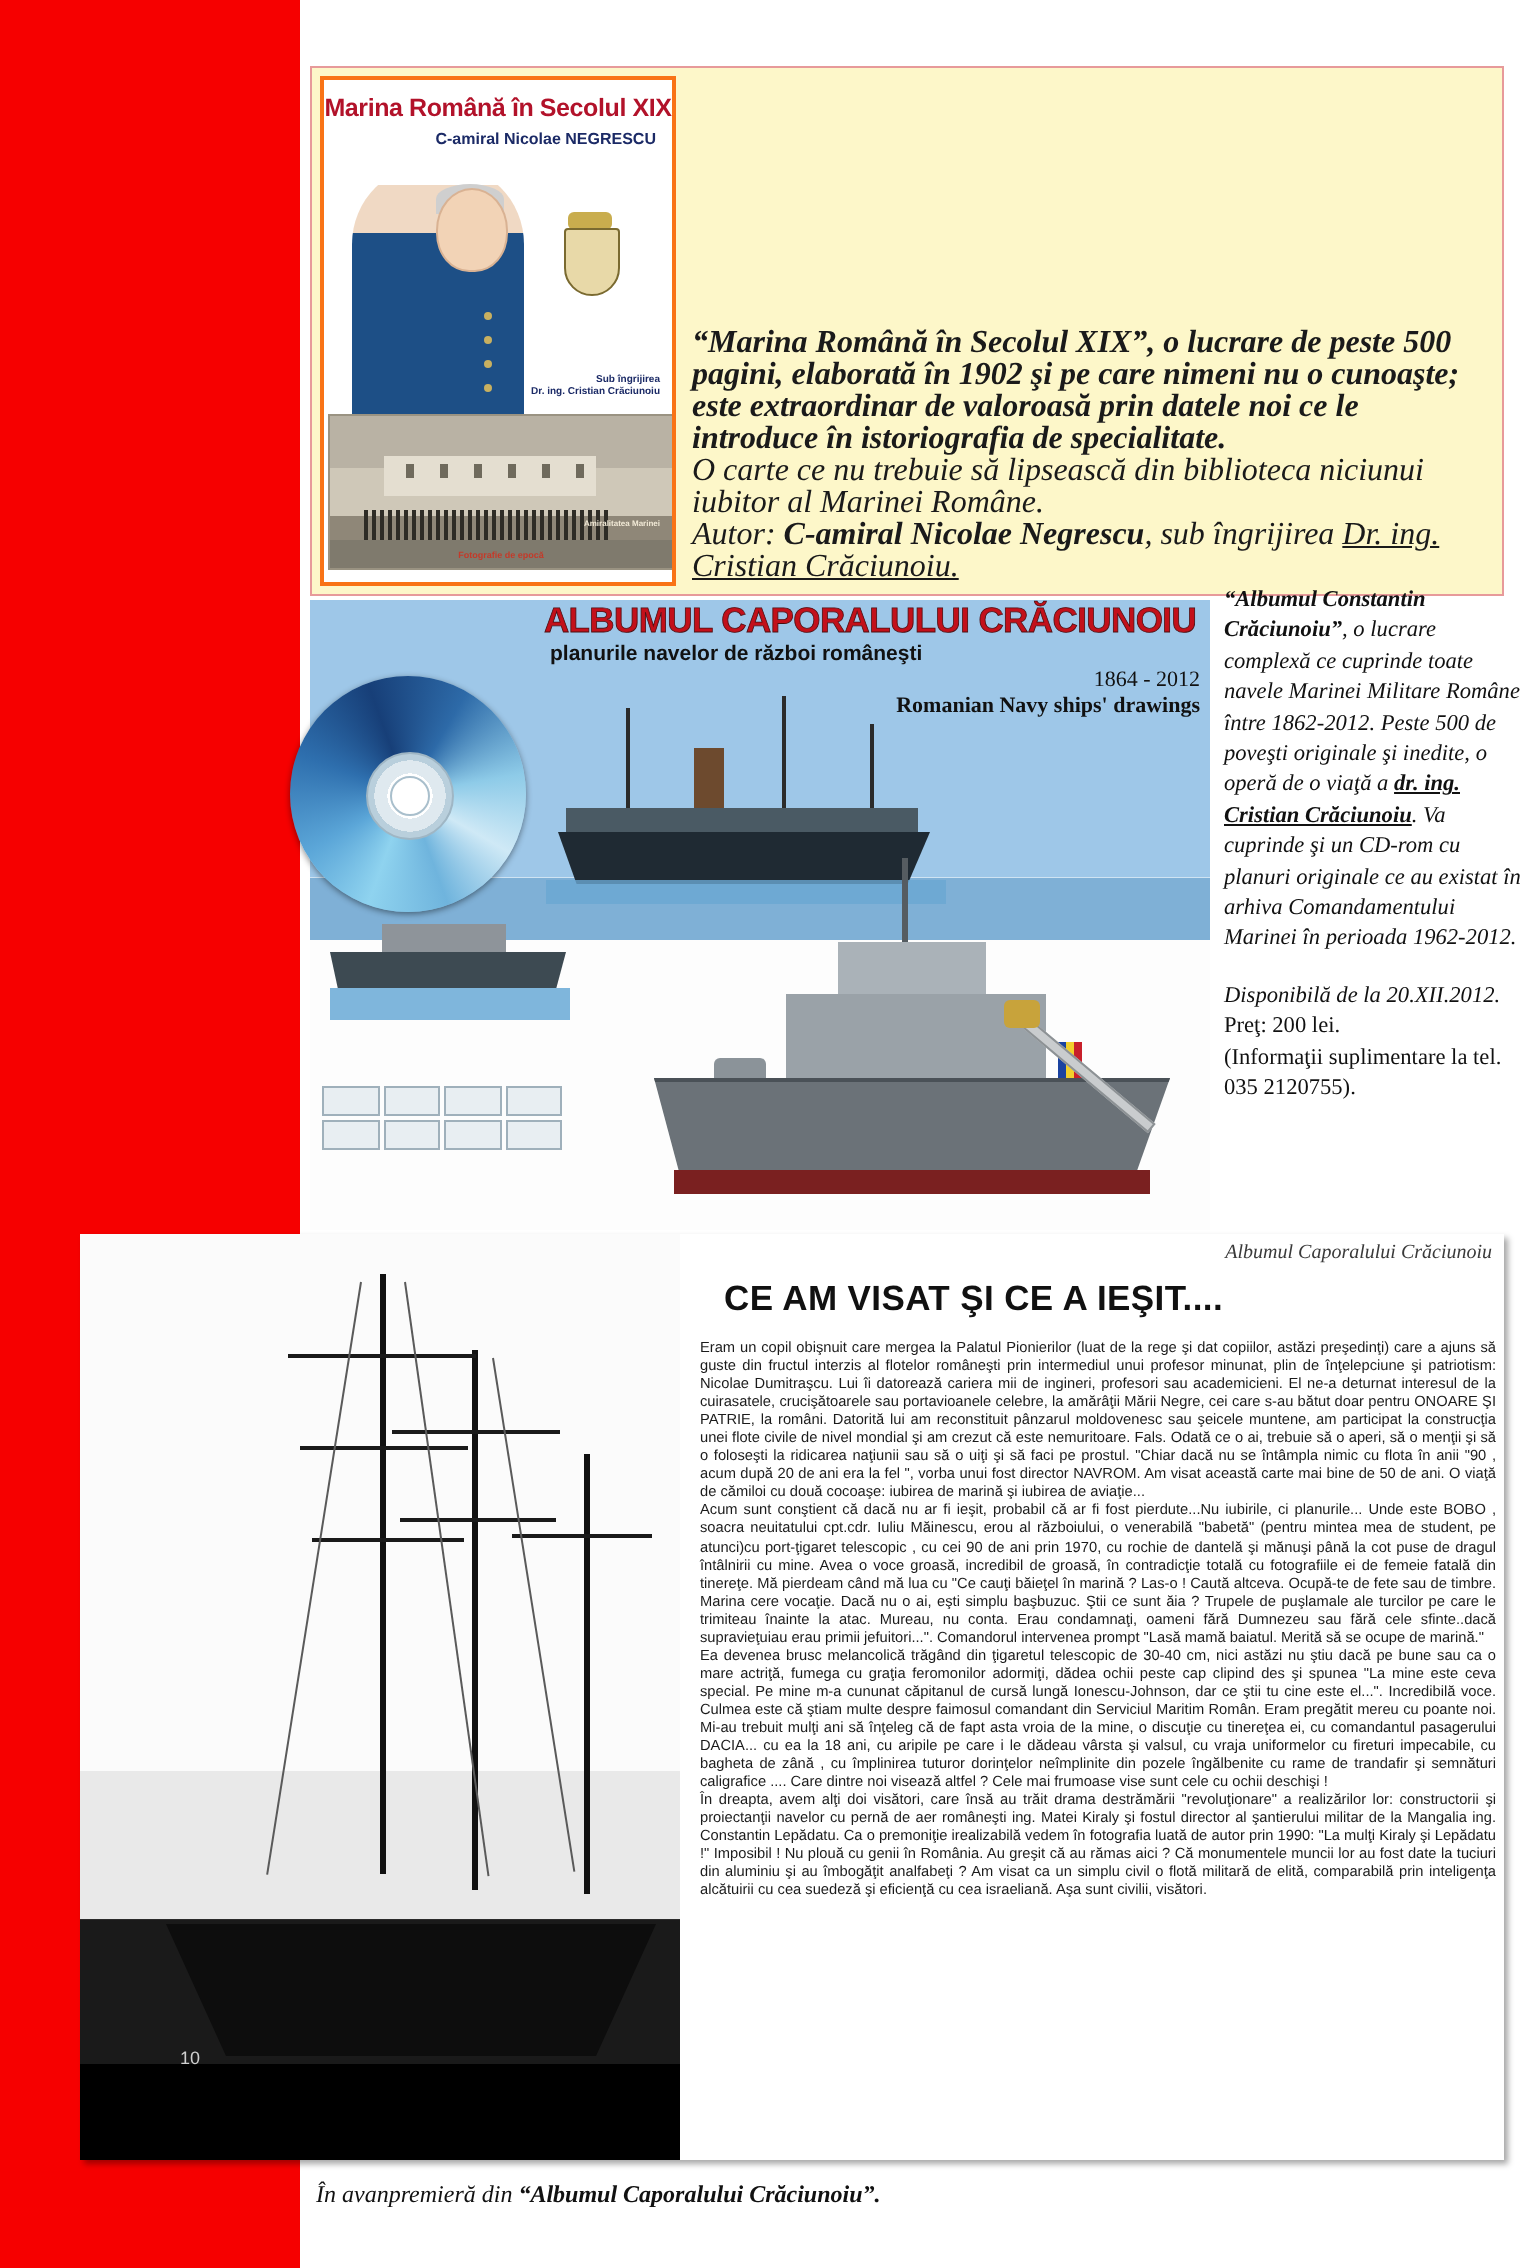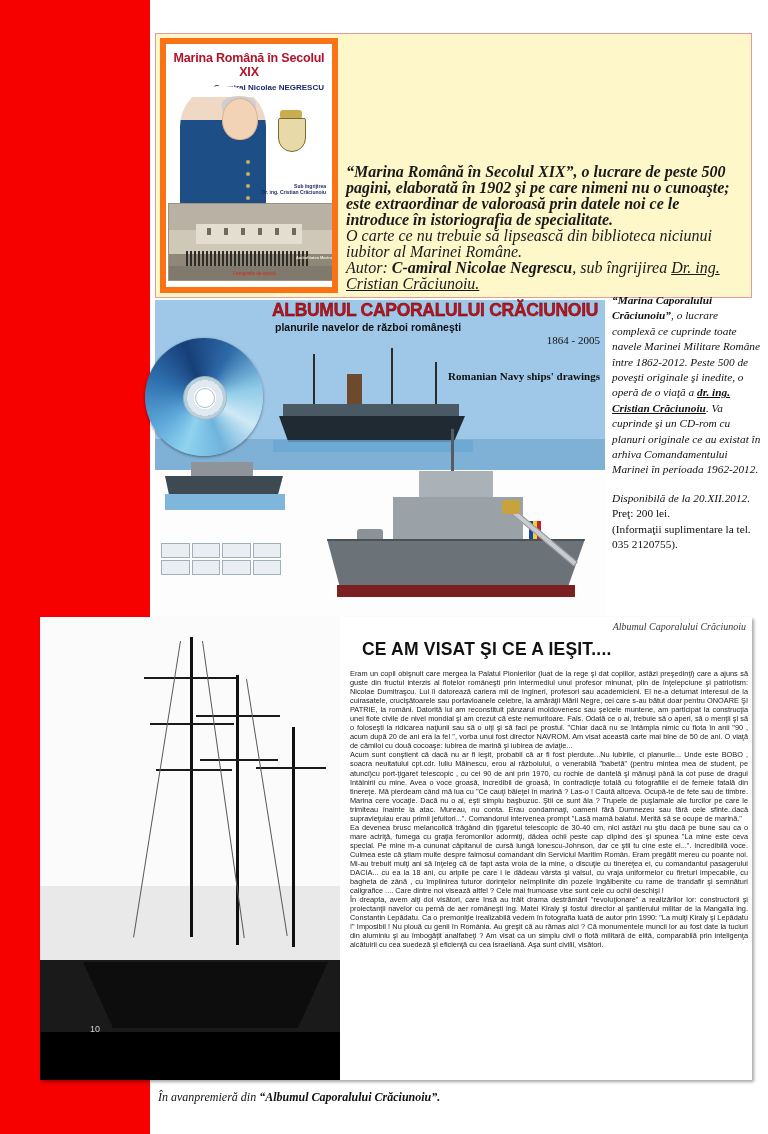--- a/index.html
+++ b/index.html
@@ -7,21 +7,21 @@
        font-family:"Liberation Sans",sans-serif;color:#000;}
 
   
   .red-block-top{position:absolute;left:0;top:0;width:150px;height:617px;background:#f60000;}
   .red-block-bottom{position:absolute;left:0;top:617px;width:150px;height:517px;background:#f60000;}
 
   
   .sec1{position:absolute;left:155px;top:33px;width:597px;height:265px;
         background:#fdf7c9;border:1px solid #e79a9a;box-sizing:border-box;}
   .sec1-cover{position:absolute;left:4px;top:4px;width:178px;height:255px;
-              background:#ffffff;border:6px solid #f97316;box-sizing:border-box;overflow:hidden;}
+              background:#ffffff;border:2px solid #f97316;box-sizing:border-box;overflow:hidden;}
   .cov-title{font-family:"Liberation Sans",sans-serif;font-weight:bold;font-size:12.5px;
              color:#b2122a;text-align:center;margin-top:7px;letter-spacing:-0.2px;}
   .cov-sub{font-family:"Liberation Sans",sans-serif;font-weight:bold;font-size:8px;
            color:#1b2a66;text-align:right;margin:4px 8px 0 0;}
   .cov-art{position:absolute;left:0;top:38px;width:100%;height:140px;}
   .cov-portrait{position:absolute;left:14px;top:4px;width:86px;height:132px;
       background:linear-gradient(180deg,#ffffff 0 8%,#f0d9c4 8% 26%,#1d4f86 26% 100%);
       border-radius:40px 40px 0 0;}
   .cov-face{position:absolute;left:42px;top:12px;width:34px;height:40px;background:#f2d3b6;
             border-radius:50% 50% 46% 46%;border:1px solid #d9b293;}
@@ -57,21 +57,21 @@
   .sec2-seaband{position:absolute;left:0;top:44%;width:100%;height:10%;background:#7fb0d6;}
   .sec2-white{position:absolute;left:0;top:54%;width:100%;height:46%;background:#fdfdfd;}
   .alb-title{position:absolute;left:115px;top:0px;width:330px;text-align:center;
       font-family:"Liberation Sans",sans-serif;font-weight:bold;font-size:17.5px;color:#c3101a;
       -webkit-text-stroke:0.4px #4a0d10;letter-spacing:-0.3px;}
   .alb-sub1{position:absolute;left:120px;top:21px;width:325px;
       font-weight:bold;font-size:10.5px;color:#111;}
   .alb-years{position:absolute;left:120px;top:34px;width:325px;text-align:right;
       font-family:"Liberation Serif",serif;font-size:11px;color:#111;}
   .alb-sub2{position:absolute;left:120px;top:47px;width:325px;text-align:right;
-      font-family:"Liberation Serif",serif;font-weight:bold;font-size:11px;color:#111;margin-top:23px;}
+      font-family:"Liberation Serif",serif;font-weight:bold;font-size:11px;color:#111;}
 
   
   .cd{position:absolute;left:-10px;top:38px;width:118px;height:118px;border-radius:50%;
       background:
         conic-gradient(from 200deg,#8fd3ef 0deg,#5ba6d8 40deg,#2e6fae 90deg,#173f78 140deg,
                        #2d6aa8 190deg,#8ecbe8 240deg,#cfe9f6 280deg,#6fb4dd 320deg,#8fd3ef 360deg);
       box-shadow:0 1px 3px rgba(0,0,0,.45);}
   .cd:after{content:"";position:absolute;left:38px;top:38px;width:42px;height:42px;border-radius:50%;
       background:radial-gradient(circle,#ffffff 0 38%,#dfe9ef 38% 60%,#b9cfdc 60% 100%);
       border:1px solid #9fb6c4;}
@@ -254,26 +254,26 @@
     <div class="sword-blade"></div>
     <div class="sword-hilt"></div>
   </div>
 
   <div class="cd">
       <div class="cd-hole"></div>
     </div>
 
   <div class="alb-title">ALBUMUL CAPORALULUI CRĂCIUNOIU</div>
   <div class="alb-sub1">planurile navelor de război româneşti</div>
-  <div class="alb-years">1864 - 2005</div>
+  <div class="alb-years">1864 - 2012</div>
   <div class="alb-sub2">Romanian Navy ships' drawings</div>
 </div>
 
 <div class="sec2-text">
-  <b>“Marina Caporalului Crăciunoiu”</b><span>, o lucrare complexă ce cuprinde toate navele Marinei Militare Române între 1862-2012. Peste 500 de poveşti originale şi inedite, o operă de o viaţă a </span><b><u>dr. ing. Cristian Crăciunoiu</u></b><span>. Va cuprinde şi un CD-rom cu planuri originale ce au existat în arhiva Comandamentului Marinei în perioada 1962-2012.</span>
+  <b>“Albumul Constantin Crăciunoiu”</b><span>, o lucrare complexă ce cuprinde toate navele Marinei Militare Române între 1862-2012. Peste 500 de poveşti originale şi inedite, o operă de o viaţă a </span><b><u>dr. ing. Cristian Crăciunoiu</u></b><span>. Va cuprinde şi un CD-rom cu planuri originale ce au existat în arhiva Comandamentului Marinei în perioada 1962-2012.</span>
   <span class="gap"></span>
   <div>Disponibilă de la 20.XII.2012.</div>
   <div class="upright">Preţ: 200 lei.</div>
   <div class="upright">(Informaţii suplimentare la tel. 035 2120755).</div>
 </div>
 
 <div class="sec3">
 
   <div class="photo">
     <div class="sky"></div>

